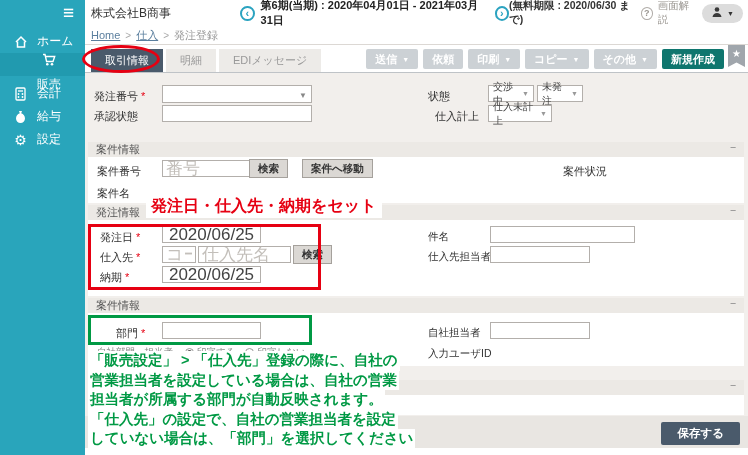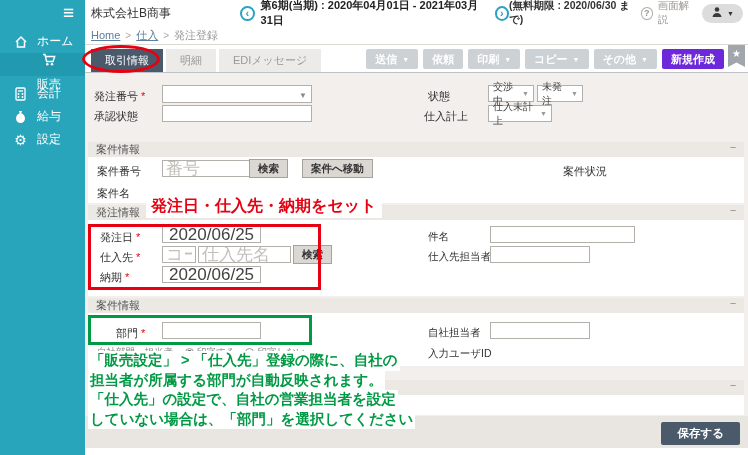--- a/index.html
+++ b/index.html
@@ -34,21 +34,21 @@
   .bc-link { color:#5b7f9e; text-decoration:underline; cursor:pointer; }
   .bc-sep { font-size:10px; color:#aaa; }
 
   .tabbar { position:relative; height:28px; background:#fff; border-bottom:1px solid #bfc3c7; display:flex; align-items:flex-end; padding-left:6px; }
   .tab { height:23px; display:flex; align-items:center; padding:0 14px; font-size:11px; margin-right:3px; cursor:pointer;text-align:center; }
   .tab.active { background:#4a5a6b; color:#fff; }
   .tab.inactive { background:#edebe8; color:#999; }
   .toolbar { position:absolute; right:24px; top:4px; display:flex; gap:5px; }
   .tb-btn { background:#ccd1d5; color:#fff; font-size:11px; font-weight:bold; height:20px; display:flex; align-items:center; gap:5px; padding:0 9px; border-radius:2px; cursor:pointer; }
   .tb-btn .dc { font-size:7px; }
-  .tb-btn.create { background:#6d28d9;justify-content:flex-end; }
+  .tb-btn.create { background:#0f766e;justify-content:flex-end; }
   .star-tab { position:absolute; right:3px; top:0; width:17px; height:22px; background:#a0a6ac; color:#fff; font-size:10px; display:flex; justify-content:center; padding-top:3px; clip-path:polygon(0 0,100% 0,100% 100%,50% 80%,0 100%); cursor:pointer; }
 
   .content { position:absolute; left:0; right:0; top:73px; bottom:0; background:#f2efec; }
 
   .lbl { font-size:11px; color:#333; white-space:nowrap; position:absolute; }
   .req { color:#e60012; margin-left:3px; font-size:11px; }
   .fld { position:absolute; border:1px solid #b3afab; background:#fff; height:17px; font-size:17px; color:#444; padding:0 3px; font-family:inherit; }
   .fld::placeholder { color:#c3bfba; }
   .fld.center { text-align:center; }
   .combo { position:absolute; border:1px solid #b3afab; background:#fff; height:18px; }
@@ -211,21 +211,21 @@
           <span>交渉中</span>
           <span class="dc">▼</span>
         </div>
       <div class="mini-select" style="left:452px;top:12px;width:46px">
           <span>未発注</span>
           <span class="dc">▼</span>
         </div>
 
       <span class="lbl" style="left:9px;top:36px">承認状態</span>
       <input class="fld" style="left: 77px; top: 32px; width: 150px;">
-      <span class="lbl" style="left:339px;top:36px">仕入計上</span>
+      <span class="lbl" style="left:350px;top:36px">仕入計上</span>
       <div class="mini-select" style="left:403px;top:32px;width:64px">
           <span>仕入未計上</span>
           <span class="dc">▼</span>
         </div>
 
       <div class="section" style="top:69px">
         <div class="sec-head">
           <span>案件情報</span>
           <span class="sec-minus">−</span>
         </div>
@@ -297,18 +297,19 @@
       <div class="footer-white"></div>
     </div>
   </div>
 
   <div class="red-ellipse"></div>
   <div class="red-note">発注日・仕入先・納期をセット</div>
   <div class="red-rect"></div>
   <div class="green-rect"></div>
   <div class="green-note">
     <div>「販売設定」 &gt; 「仕入先」登録の際に、自社の</div>
+    <div>営業担当者を設定している場合は、自社の営業</div>
     <div>担当者が所属する部門が自動反映されます。</div>
     <div>「仕入先」の設定で、自社の営業担当者を設定</div>
     <div>していない場合は、「部門」を選択してください</div>
   </div>
 
 </div>
 
 </body></html>

